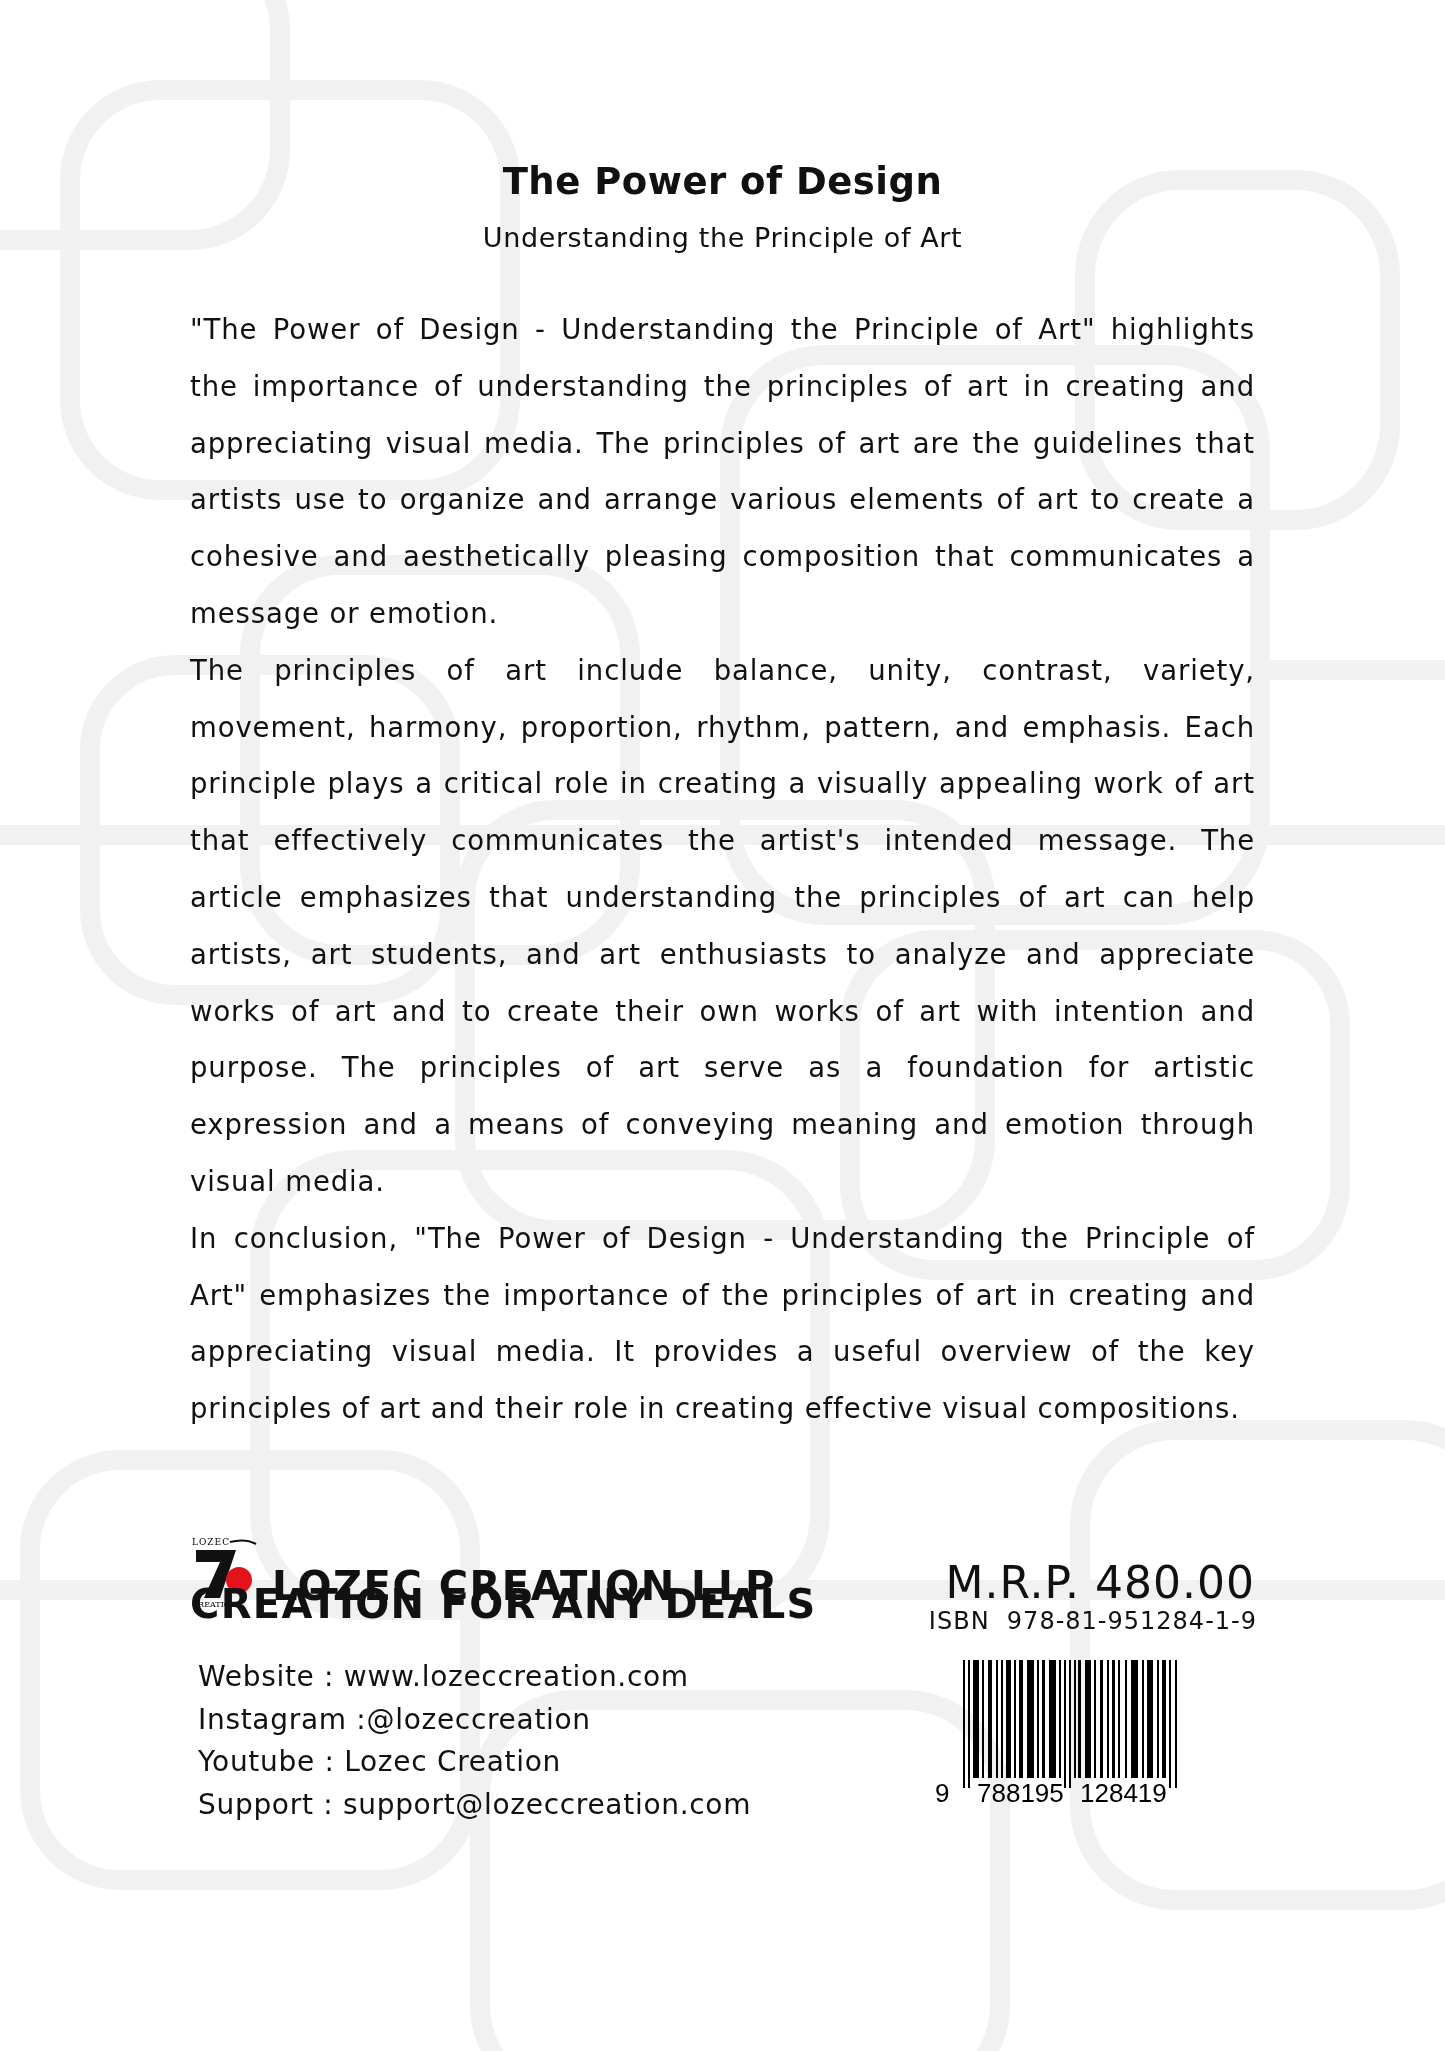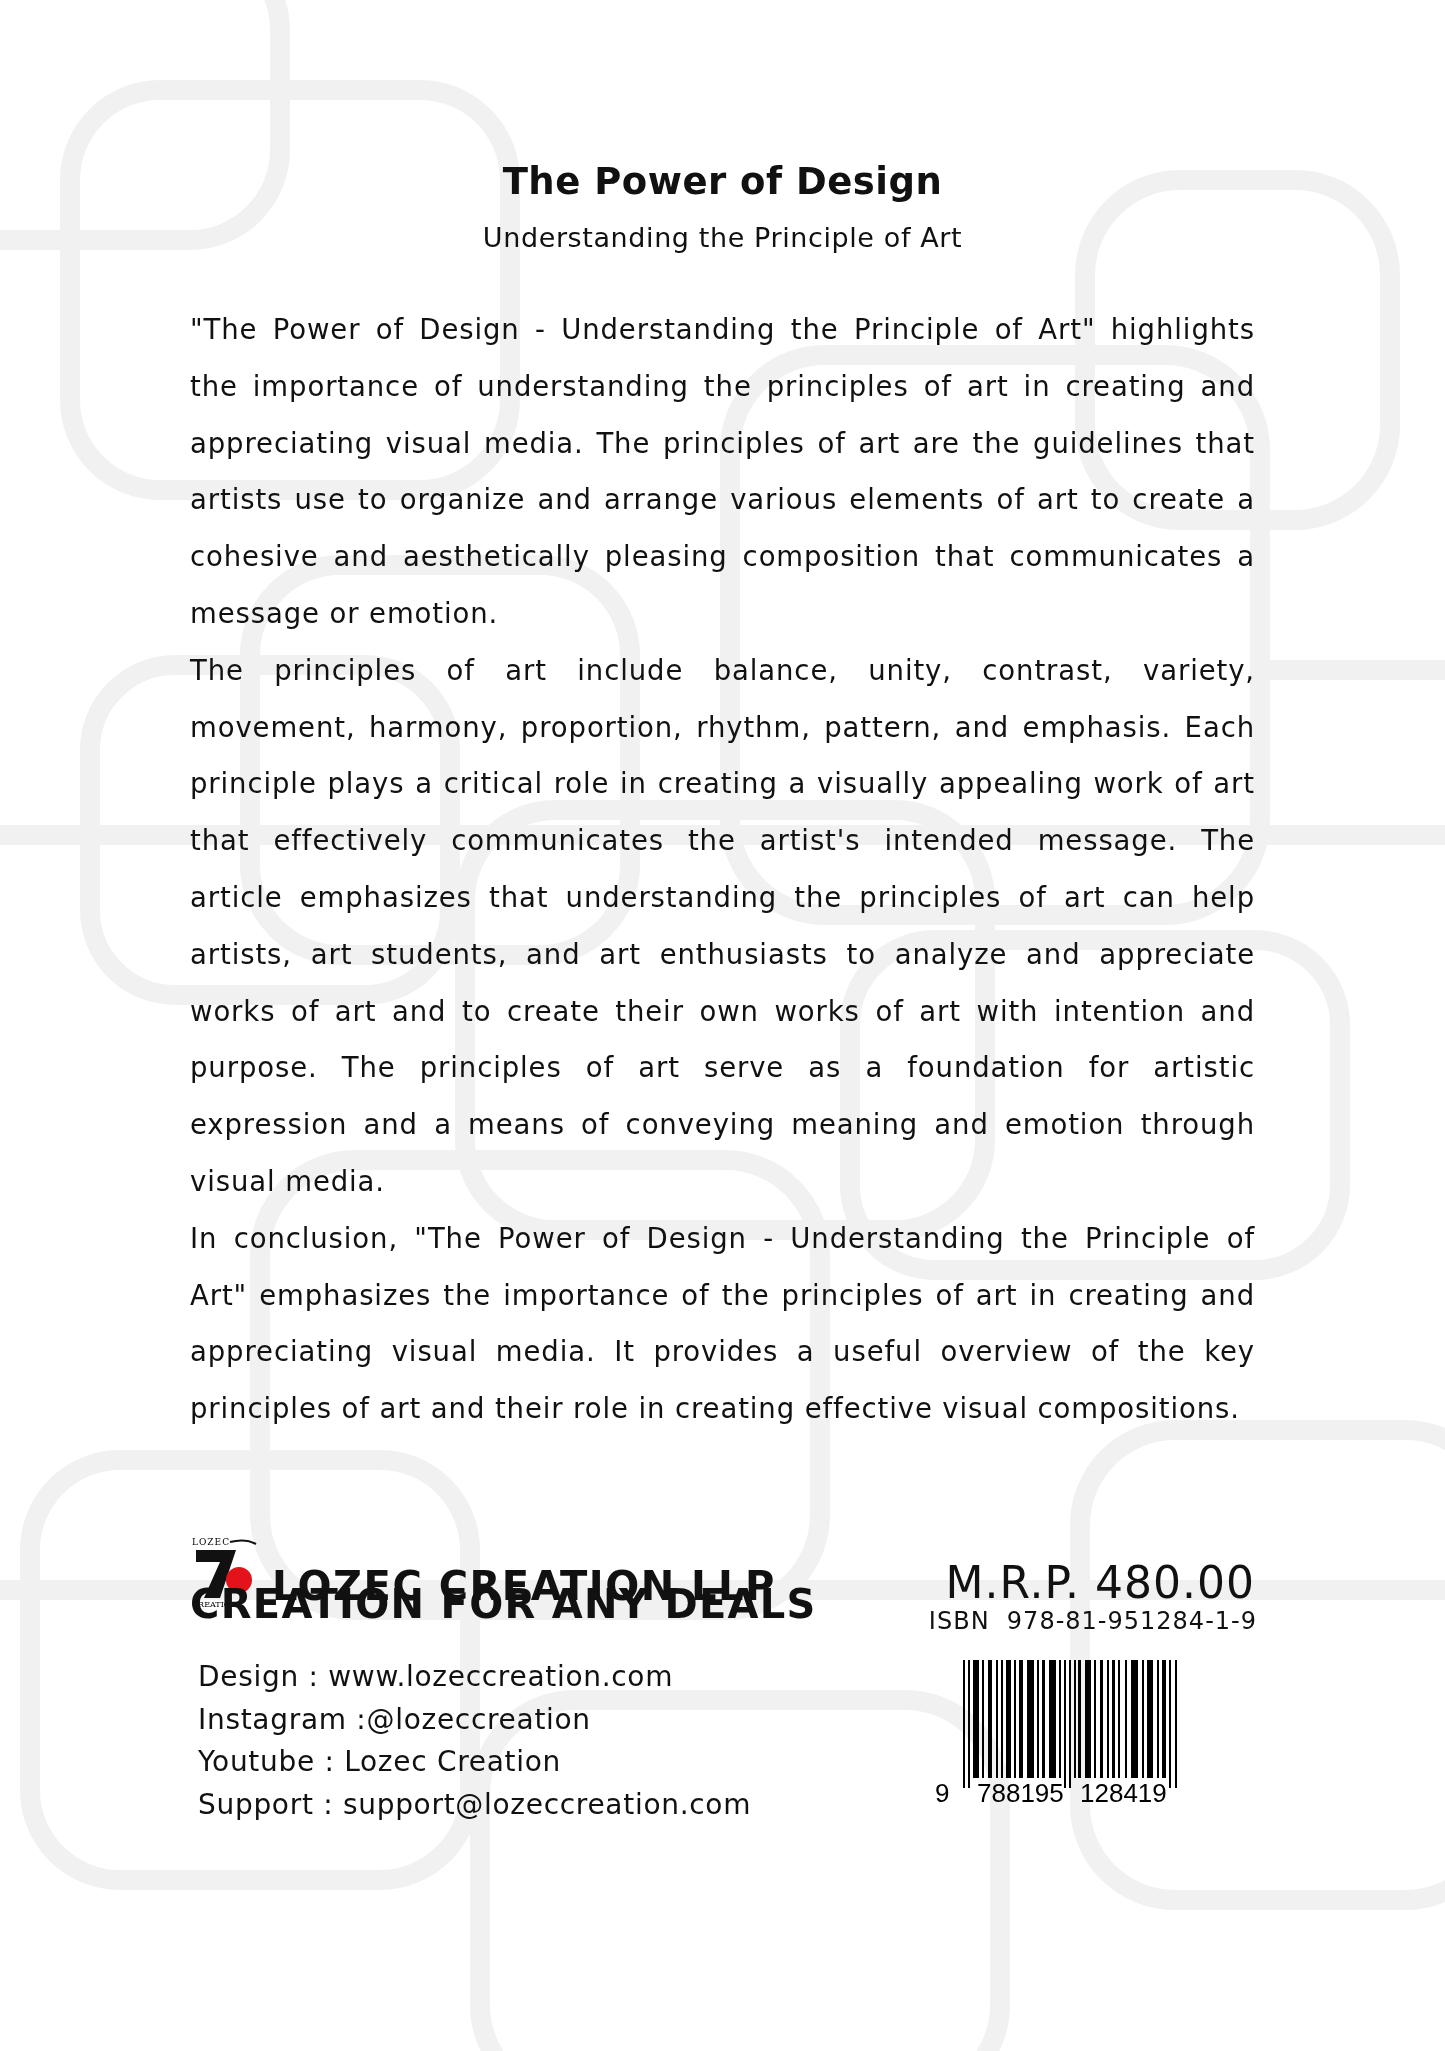--- a/index.html
+++ b/index.html
@@ -68,21 +68,21 @@
         <path d="M6 14 L46 14 L30 62 L14 62 L30 26 L6 26 Z" fill="#111"></path>
         <circle cx="49" cy="44" r="13" fill="#e3121b"></circle>
         <text x="2" y="71" font-size="8" font-family="DejaVu Serif, serif">CREATION</text>
       </svg>
     </div>
     <div class="brand">LOZEC CREATION LLP</div>
   </div>
   <div class="deals">CREATION FOR ANY DEALS</div>
 
   <div class="contacts">
-    <div>Design : www.lozeccreation.com</div>
+    <div>Website : www.lozeccreation.com</div>
     <div>Instagram :@lozeccreation</div>
     <div>Youtube : Lozec Creation</div>
     <div>Support : support@lozeccreation.com</div>
   </div>
 
   <div class="mrp">M.R.P. 480.00</div>
   <div class="isbn" style="white-space:pre;">ISBN  978-81-951284-1-9</div>
 
   <svg class="barcode" viewBox="0 0 310 148" xmlns="http://www.w3.org/2000/svg">
     <g fill="#000">

